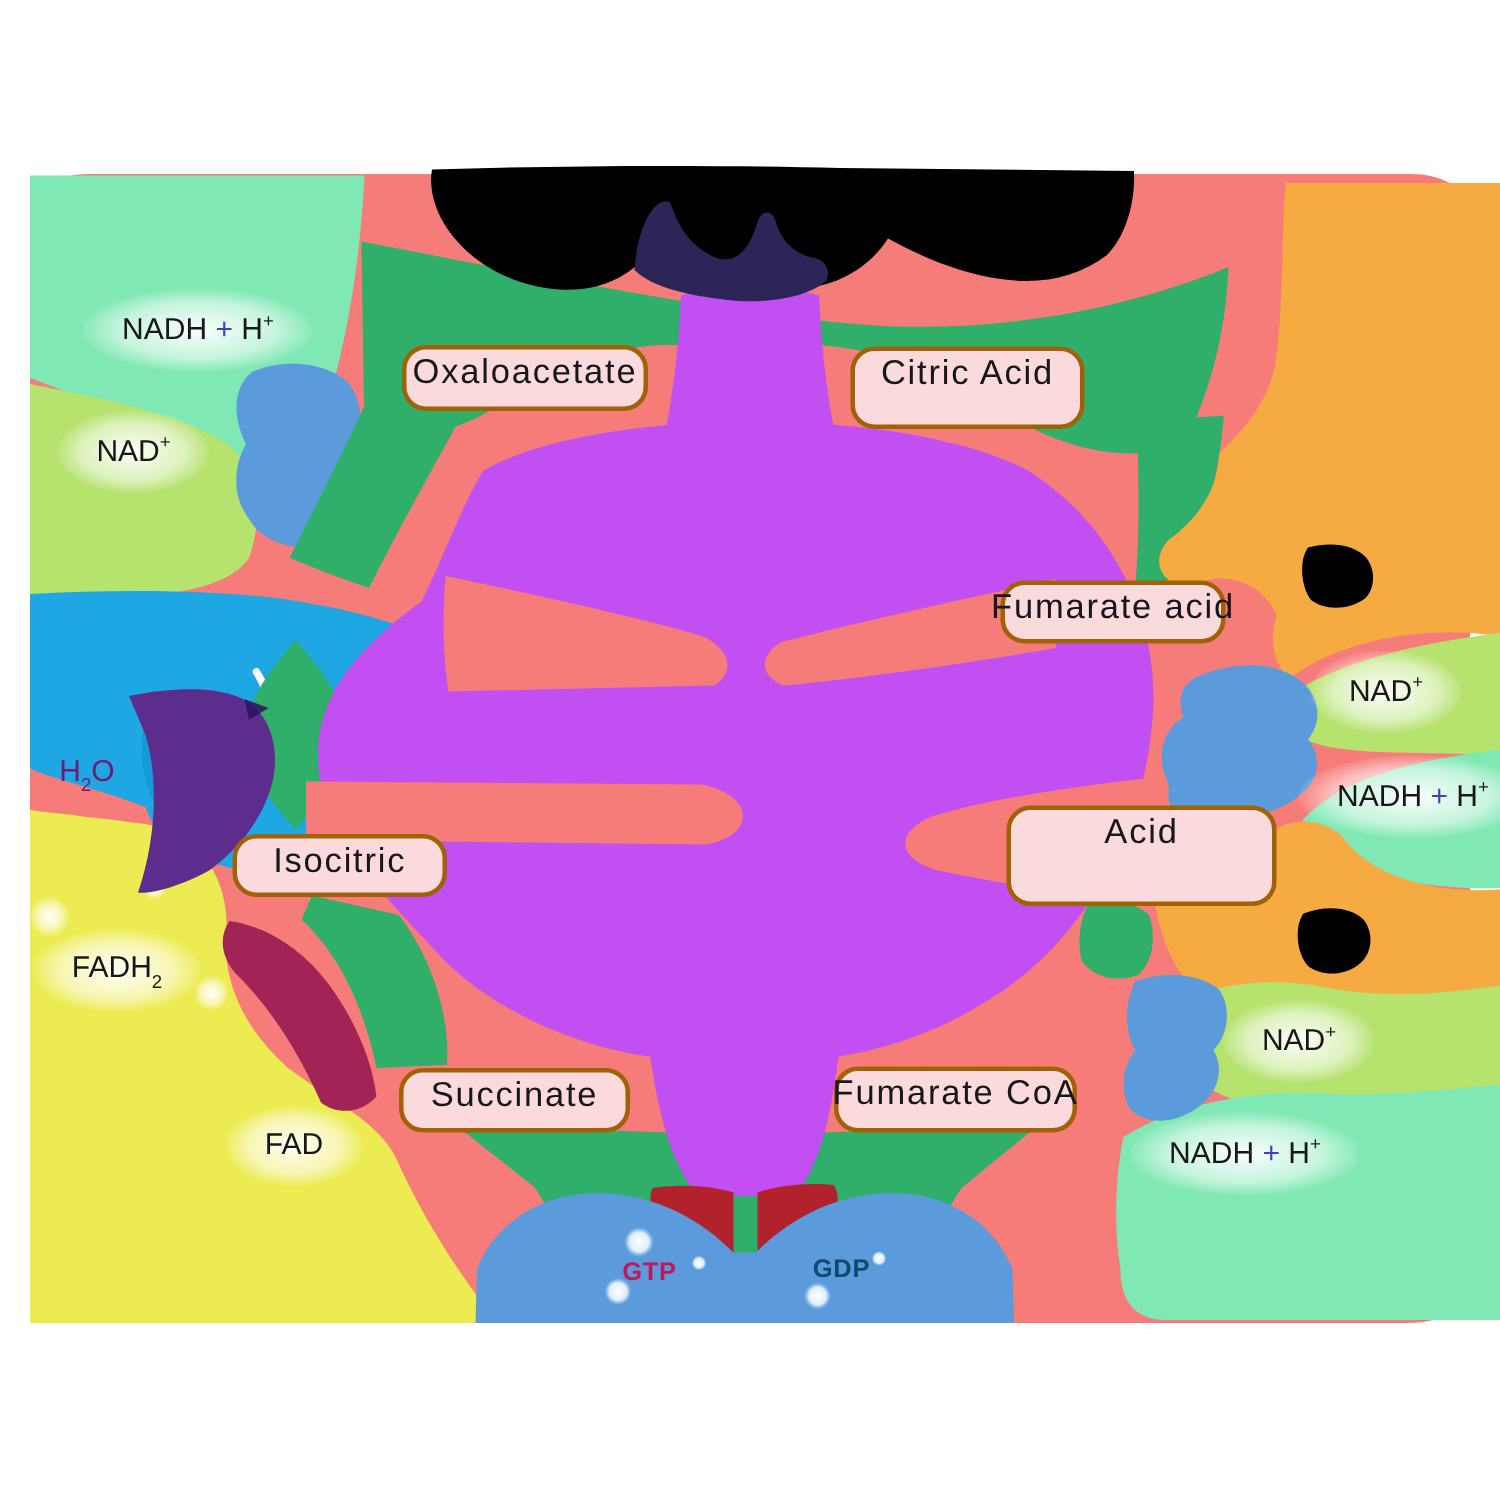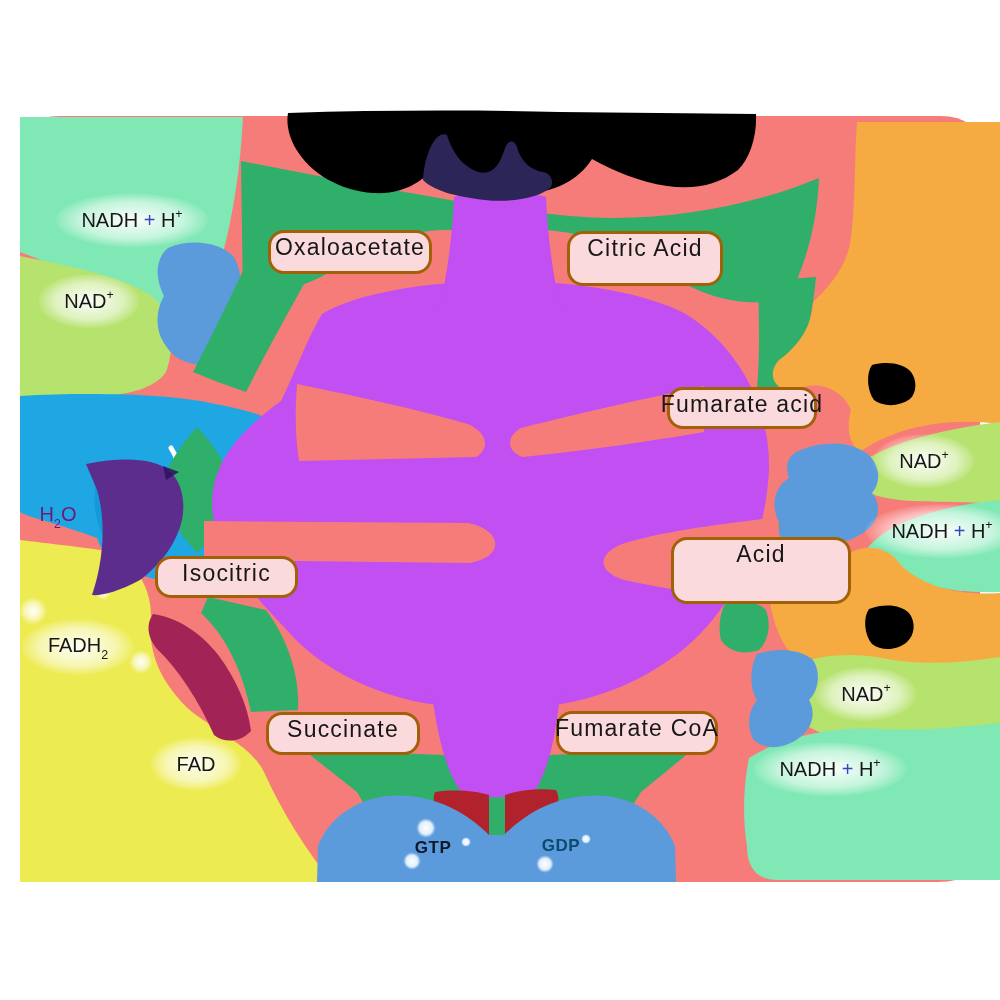--- a/index.html
+++ b/index.html
@@ -137,21 +137,21 @@
 </div>
 <div class="cof white" style="left:58px;top:516px">
   <span>H</span><sub>2</sub><span>O</span>
 </div>
 <div class="cof glow" style="left:78px;top:647px">
   <span>FADH</span><sub>2</sub>
 </div>
 <div class="cof glow" style="left:196px;top:764px">
   <span>FAD</span>
 </div>
-<div class="cof small white-bg" style="left:433px;top:848px;color:#0f172a">
+<div class="cof small white-bg" style="left:433px;top:848px;color:#be185d">
   <span>GTP</span>
 </div>
 <div class="cof small" style="left:561px;top:846px;color:#0c4a6e">
   <span>GDP</span>
 </div>
 <div class="cof glow" style="left:924px;top:461px">
   <span>NAD</span><sup>+</sup>
 </div>
 <div class="cof glow" style="left:942px;top:531px">
   <span>NADH </span><span class="plus">+</span><span> H</span><sup>+</sup>

